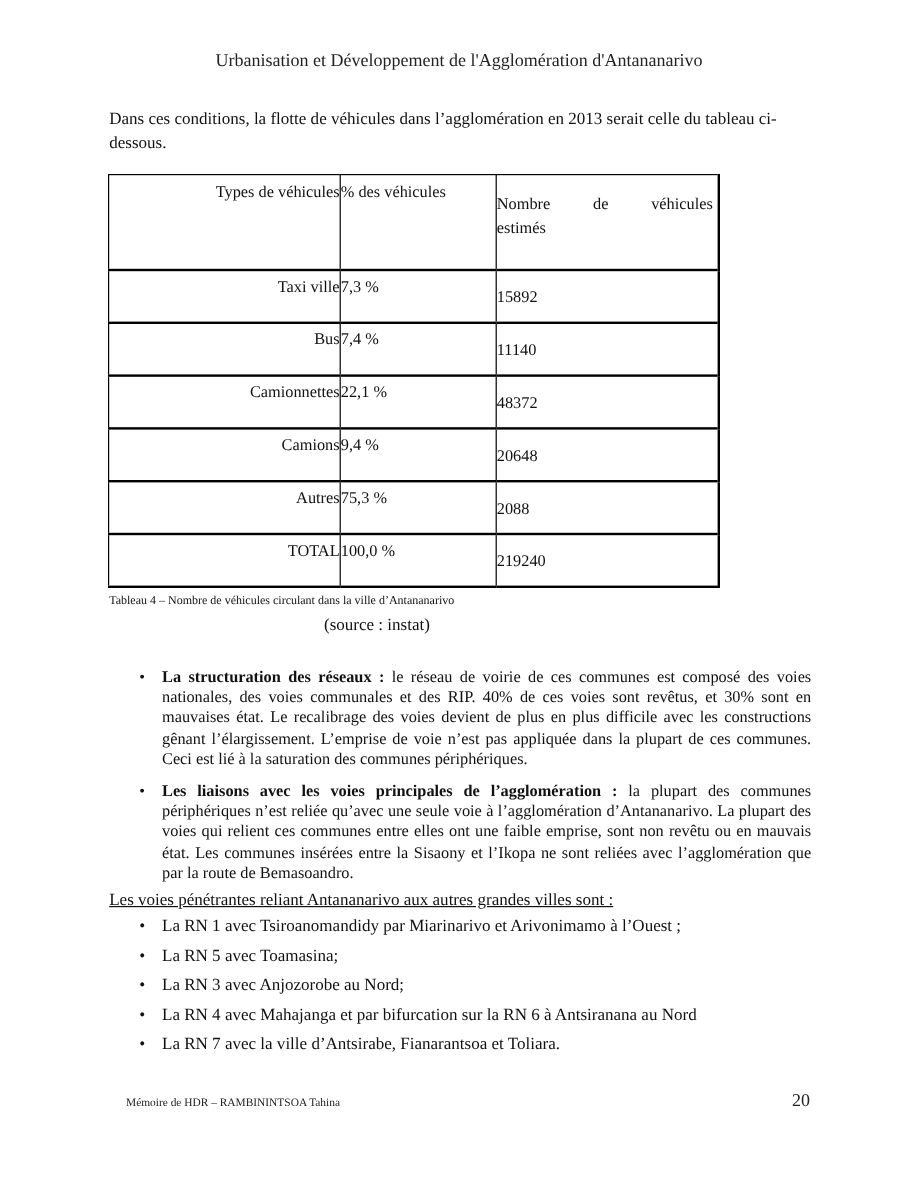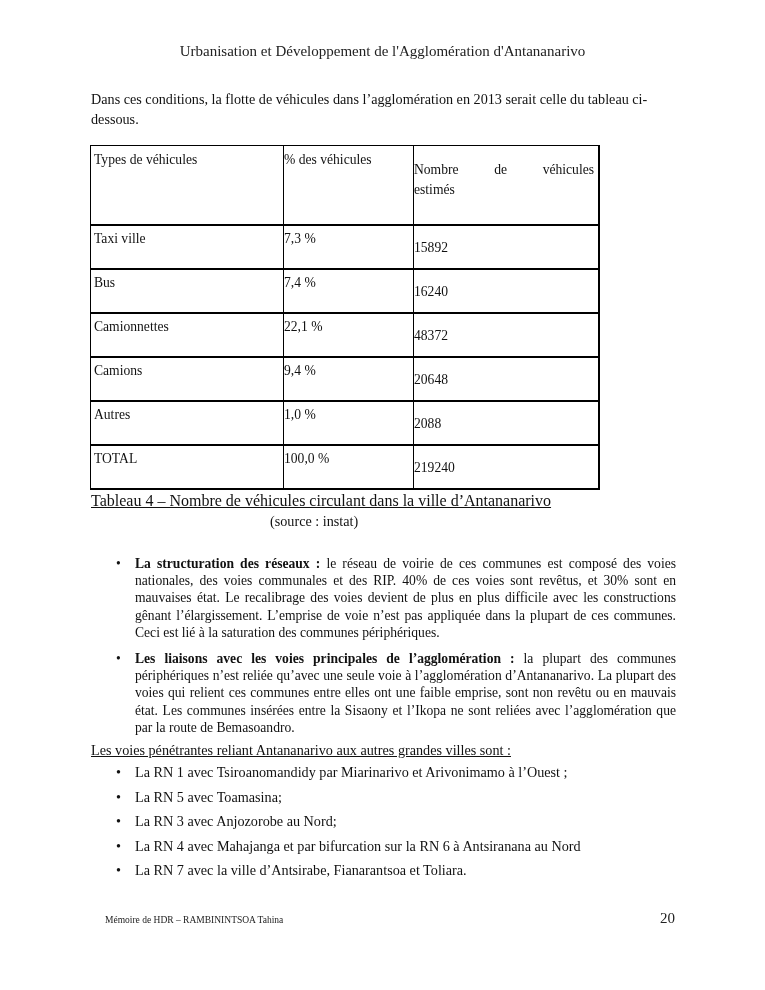--- a/index.html
+++ b/index.html
@@ -19,30 +19,30 @@
       position: absolute; top: 145px; left: 90px;
       border-collapse: collapse; width: 510px;
       font-size: 13.6px;
     }
     table.veh td {
       border: 1px solid #000; vertical-align: top; padding: 0;
     }
     table.veh tr:not(:first-child) td { border-top-width: 2px; }
     table.veh td:last-child { border-right-width: 2px; }
     table.veh tr:last-child td { border-bottom-width: 2px; }
-    td.c1 { width: 189px; height: 37px; padding-left: 3px !important; padding-top: 5px !important; }
+    td.c1 { width: 189px; height: 37px; padding-left: 3px !important; padding-top: 5px !important; text-align: right; }
     td.c2 { width: 129px; padding-top: 5px !important; }
     td.c3 { padding-top: 14px !important; padding-right: 4px !important; }
     tr.head td { height: 64px; }
     tr.head td.c1, tr.head td.c2 { padding-top: 6px !important; }
     tr.head td.c3 { padding-top: 14px !important; line-height: 20px; }
     .justify-line { display: flex; justify-content: space-between; }
     .caption {
-      position: absolute; top: 492px; left: 91px; font-size: 16px;
-      text-decoration: underline; line-height: 18px;
+      position: absolute; top: 492px; left: 91px; font-size: 10px;
+      line-height: 18px;
     }
     .source {
       position: absolute; top: 512px; left: 270px; font-size: 14.2px; line-height: 18px;
     }
     ul.bullets {
       position: absolute; left: 91px; margin: 0; padding: 0; list-style: none;
       width: 585px; font-size: 13.6px; line-height: 17.2px;
     }
     ul.bullets li { position: relative; padding-left: 44px; text-align: justify; margin-bottom: 9px; }
     ul.bullets li .bullet { position: absolute; left: 25px; top: 0; }
@@ -86,35 +86,35 @@
     </td>
   </tr>
   <tr>
     <td class="c1">Taxi ville</td>
     <td class="c2">7,3 %</td>
     <td class="c3">15892</td>
   </tr>
   <tr>
     <td class="c1">Bus</td>
     <td class="c2">7,4 %</td>
-    <td class="c3">16240</td>
+    <td class="c3">11140</td>
   </tr>
   <tr>
     <td class="c1">Camionnettes</td>
     <td class="c2">22,1 %</td>
     <td class="c3">48372</td>
   </tr>
   <tr>
     <td class="c1">Camions</td>
     <td class="c2">9,4 %</td>
     <td class="c3">20648</td>
   </tr>
   <tr>
     <td class="c1">Autres</td>
-    <td class="c2">1,0 %</td>
+    <td class="c2">75,3 %</td>
     <td class="c3">2088</td>
   </tr>
   <tr>
     <td class="c1">TOTAL</td>
     <td class="c2">100,0 %</td>
     <td class="c3">219240</td>
   </tr>
 </tbody>
   </table>
 

